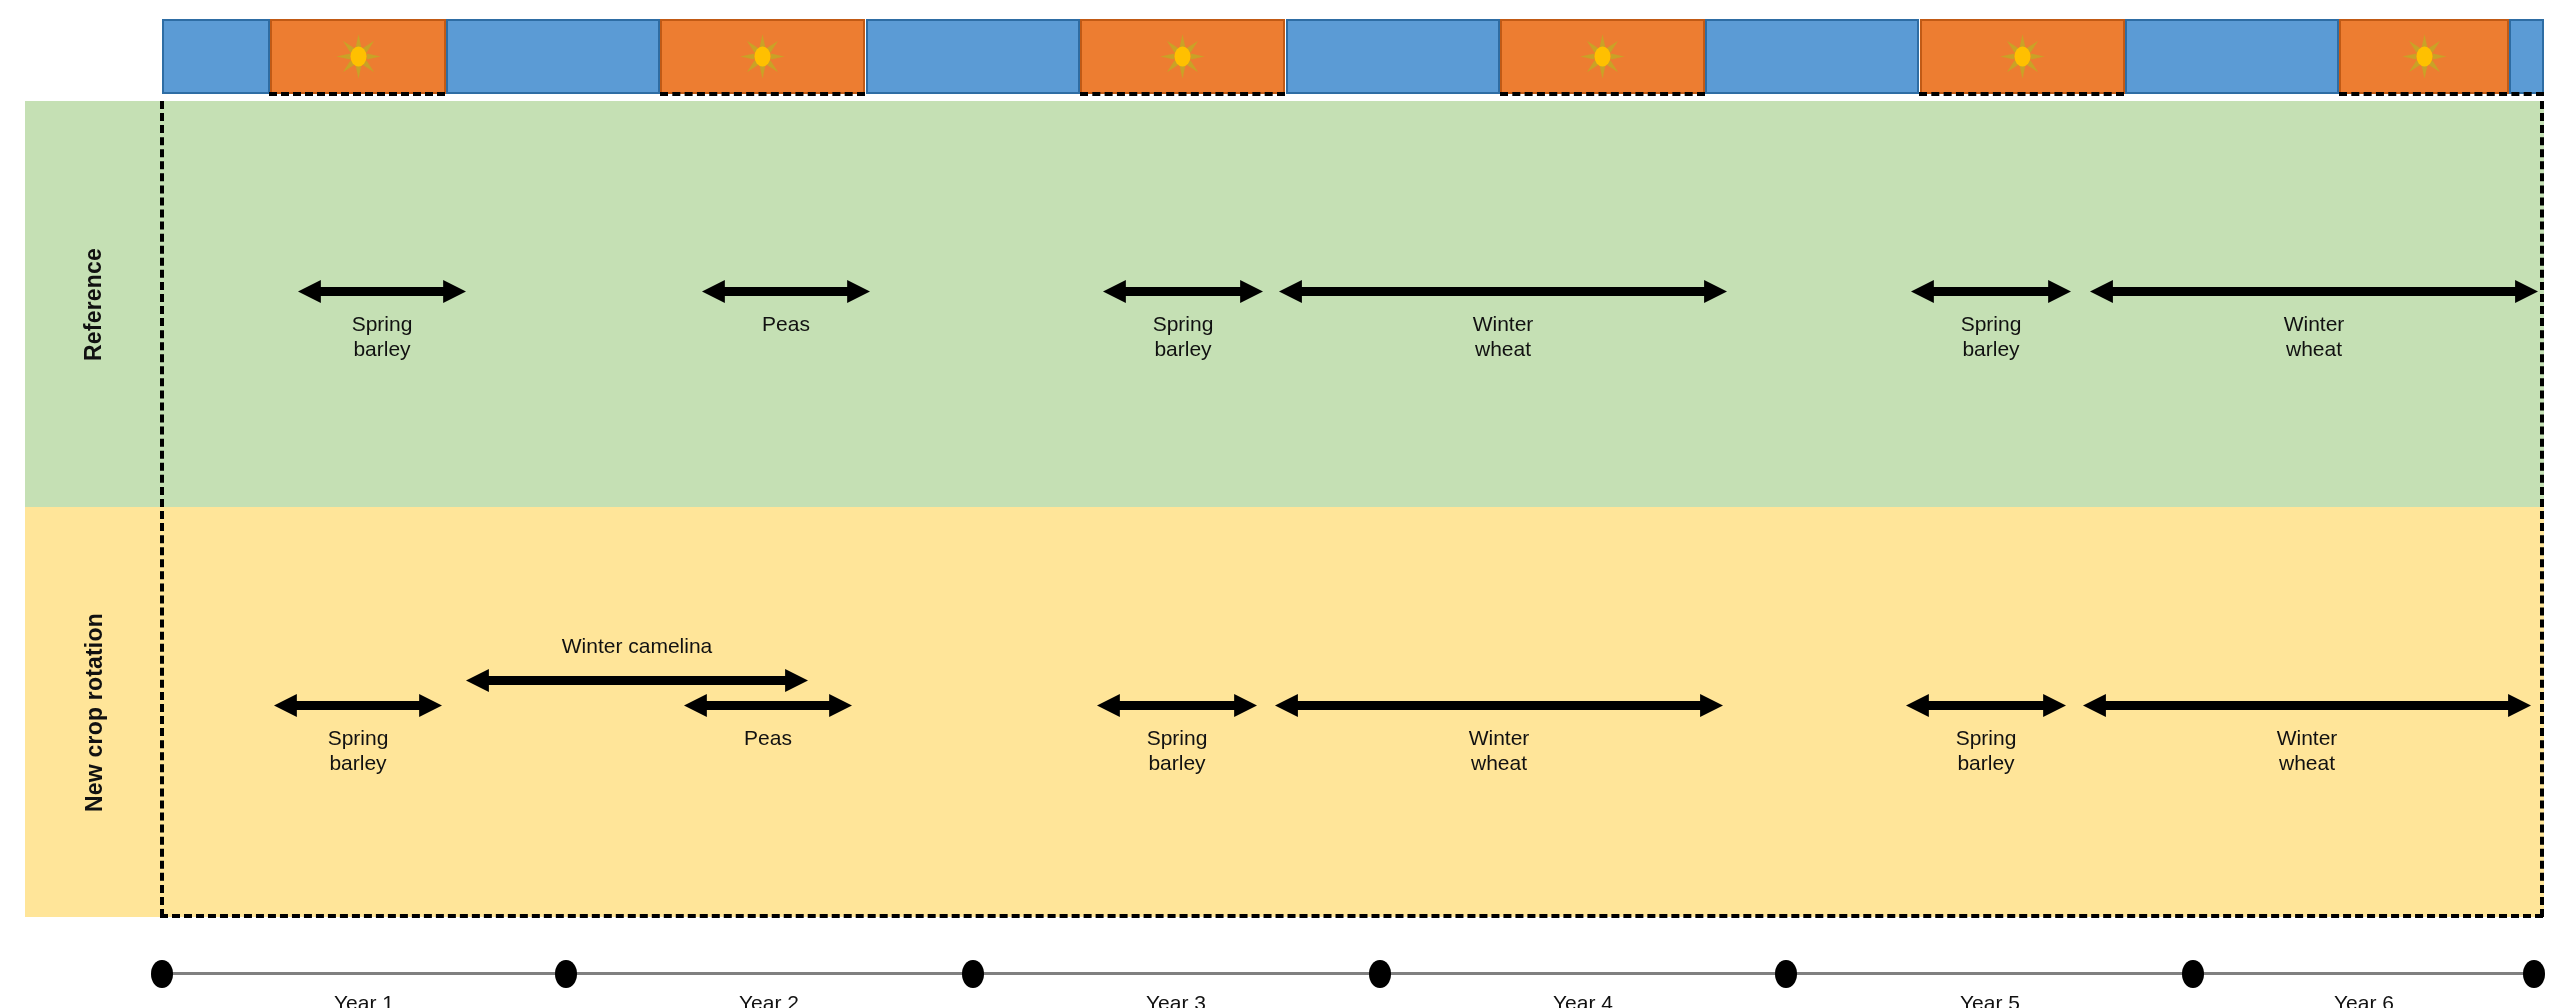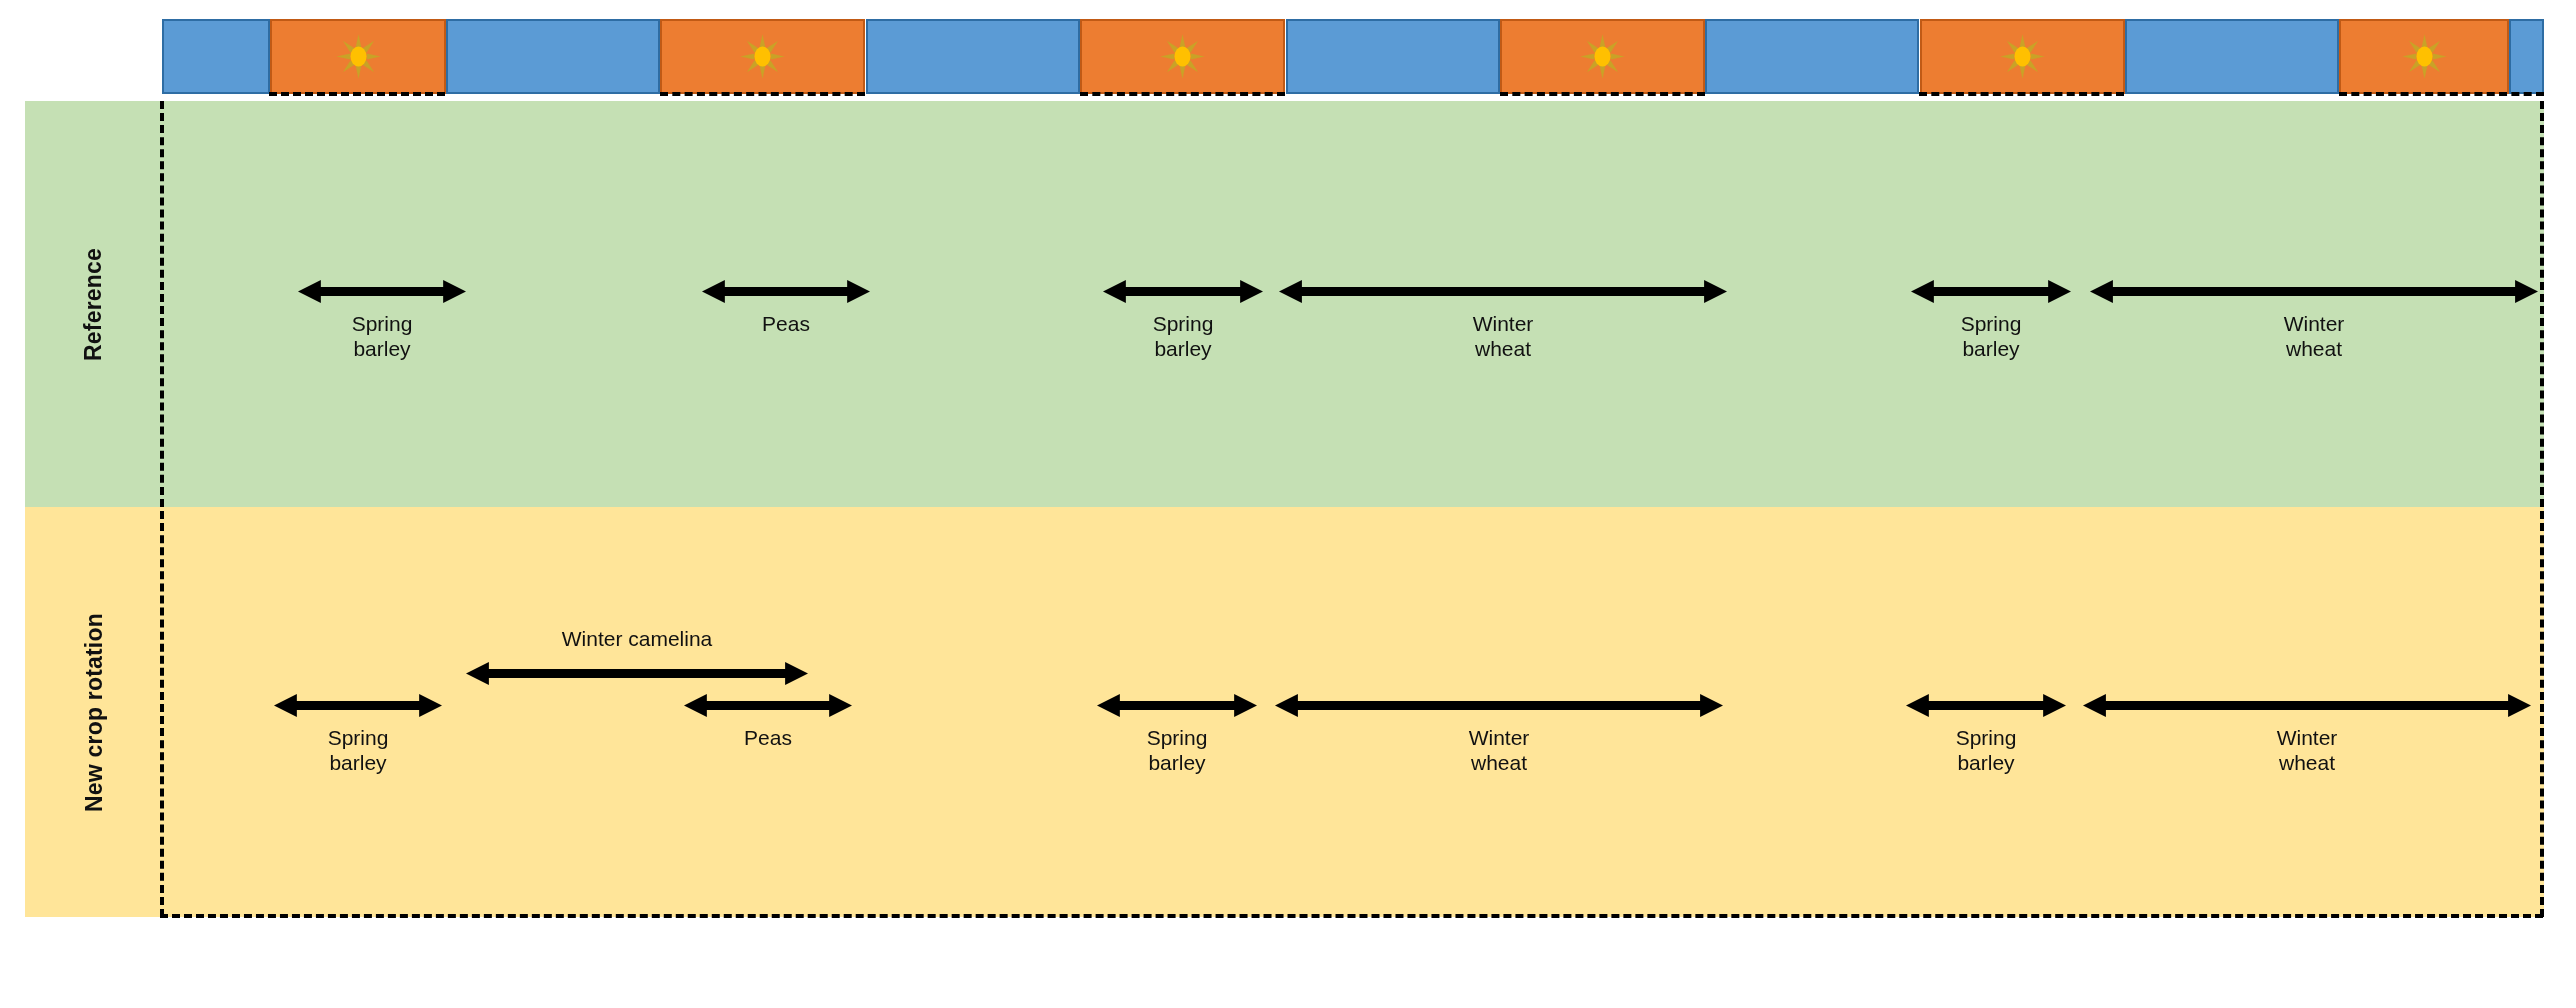--- a/index.html
+++ b/index.html
@@ -120,21 +120,21 @@
   .crop .crop-name {
     display: block;
     text-align: center;
     font-size: 21px;
     line-height: 1.17;
     color: #111111;
     white-space: pre-line;
     margin-top: 5.4px;
   }
   .crop.label-above .crop-name {
-    margin-top: 5px;
+    margin-top: 12px;
     margin-bottom: 6.7px;
   }
 
   
   #timeline {
     position: absolute;
     left: 0;
     top: 942px;
     width: 2576px;
     height: 67px;
@@ -388,20 +388,36 @@
           </div>
           <span class="crop-name">Winter<br>wheat</span>
         </div>
       </div>
   </div>
 
   <div id="dash-left"></div>
   <div id="dash-right"></div>
   <div id="dash-bottom"></div>
 
+  <div id="timeline">
+    <div id="timeline-line"></div>
+  <div class="tl-dot" style="left: 162px;"></div>
+      <div class="tl-dot" style="left: 566px;"></div>
+      <div class="tl-dot" style="left: 973px;"></div>
+      <div class="tl-dot" style="left: 1380px;"></div>
+      <div class="tl-dot" style="left: 1786px;"></div>
+      <div class="tl-dot" style="left: 2193px;"></div>
+      <div class="tl-dot" style="left: 2534px;"></div>
+      <div class="tl-year" style="left: 364px;">Year 1</div>
+      <div class="tl-year" style="left: 769px;">Year 2</div>
+      <div class="tl-year" style="left: 1176px;">Year 3</div>
+      <div class="tl-year" style="left: 1583px;">Year 4</div>
+      <div class="tl-year" style="left: 1990px;">Year 5</div>
+      <div class="tl-year" style="left: 2364px;">Year 6</div>
+    </div>
 
 <div class="dash-top-seg" style="left: 269px; width: 176px;"></div>
     <div class="dash-top-seg" style="left: 660px; width: 205px;"></div>
     <div class="dash-top-seg" style="left: 1080px; width: 205px;"></div>
     <div class="dash-top-seg" style="left: 1500px; width: 205px;"></div>
     <div class="dash-top-seg" style="left: 1919px; width: 205px;"></div>
     <div class="dash-top-seg" style="left: 2339px; width: 205px;"></div>
   </div>
 
 

